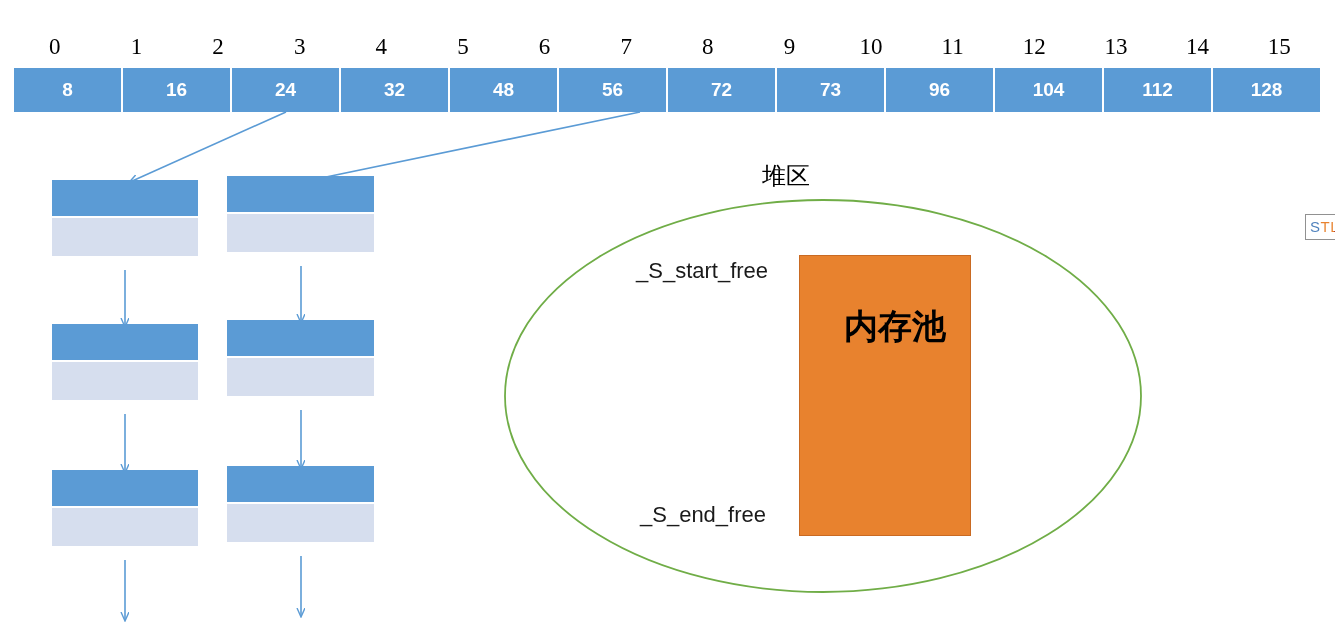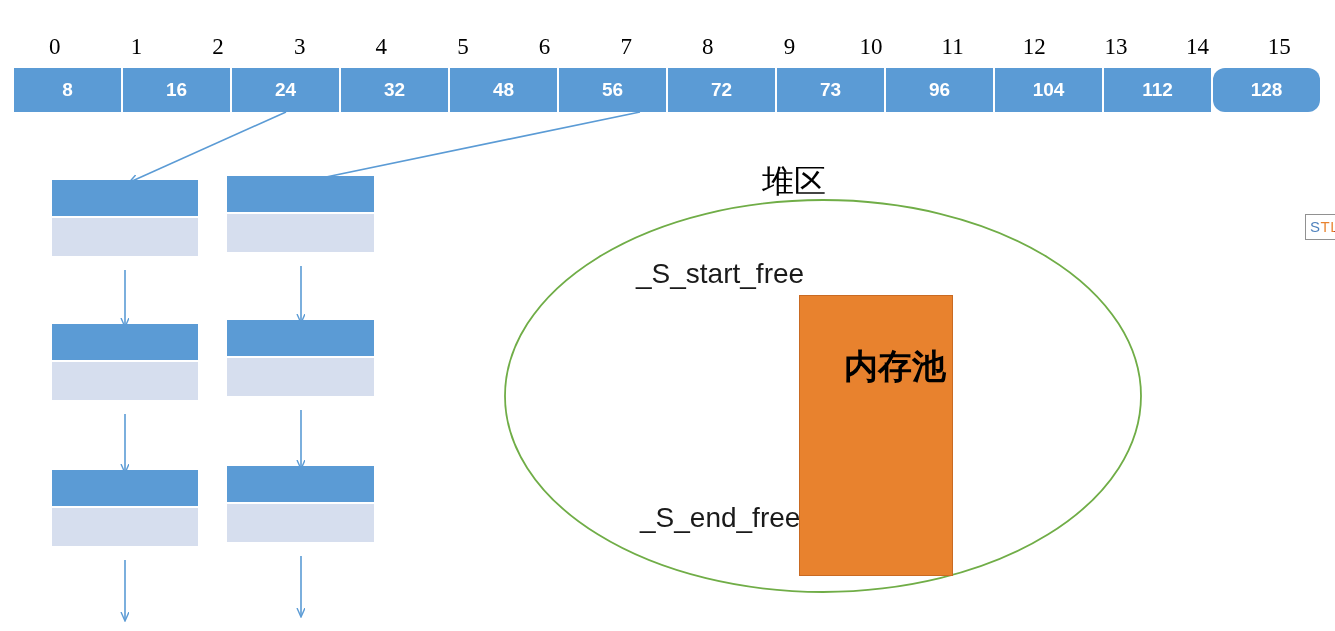--- a/index.html
+++ b/index.html
@@ -50,70 +50,69 @@
     flex: 1 1 0;
     background: #5B9BD5;
     border-right: 2px solid #ffffff;
     color: #ffffff;
     font-size: 19px;
     font-weight: bold;
     text-align: center;
     line-height: 44px;
     box-sizing: border-box;
   }
-  .array-cell:last-child { border-right: none; border-radius: 12px; }
+  .array-cell:last-child { border-right: none; }
 
   
   .chain { position: absolute; }
   .node { position: absolute; }
   .node-top {
     background: #5B9BD5;
     height: 36px;
   }
   .node-bot {
     background: #D6DEEE;
     height: 38px;
     margin-top: 2px;
   }
 
   
   #heap-title {
     position: absolute;
     left: 762px;
     top: 160px;
-    font-size: 32px;
+    font-size: 24px;
     color: #000000;
     font-family: "DejaVu Sans", "Liberation Sans", sans-serif;
     white-space: nowrap;
   }
   #pool-rect {
     position: absolute;
     left: 799px;
     top: 255px;
-    width: 154px;
+    width: 172px;
     height: 281px;
     background: #E8822E;
     border: 1px solid #C96A22;
     box-sizing: border-box;
-    margin-top: 40px;
   }
   #pool-label {
     position: absolute;
     left: 0;
     top: 48px;
     width: 190px;
     text-align: center;
     font-size: 34px;
     font-weight: bold;
     color: #000000;
     font-family: "DejaVu Sans", "Liberation Sans", sans-serif;
   }
   .ptr-label {
     position: absolute;
-    font-size: 28px;
+    font-size: 22px;
     color: #1a1a1a;
     white-space: nowrap;
     font-family: "Liberation Sans", "DejaVu Sans", sans-serif;
   }
   #label-start-free { left: 636px; top: 258px; }
   #label-end-free   { left: 640px; top: 502px; }
 
   
   #stl-badge {
     position: absolute;

